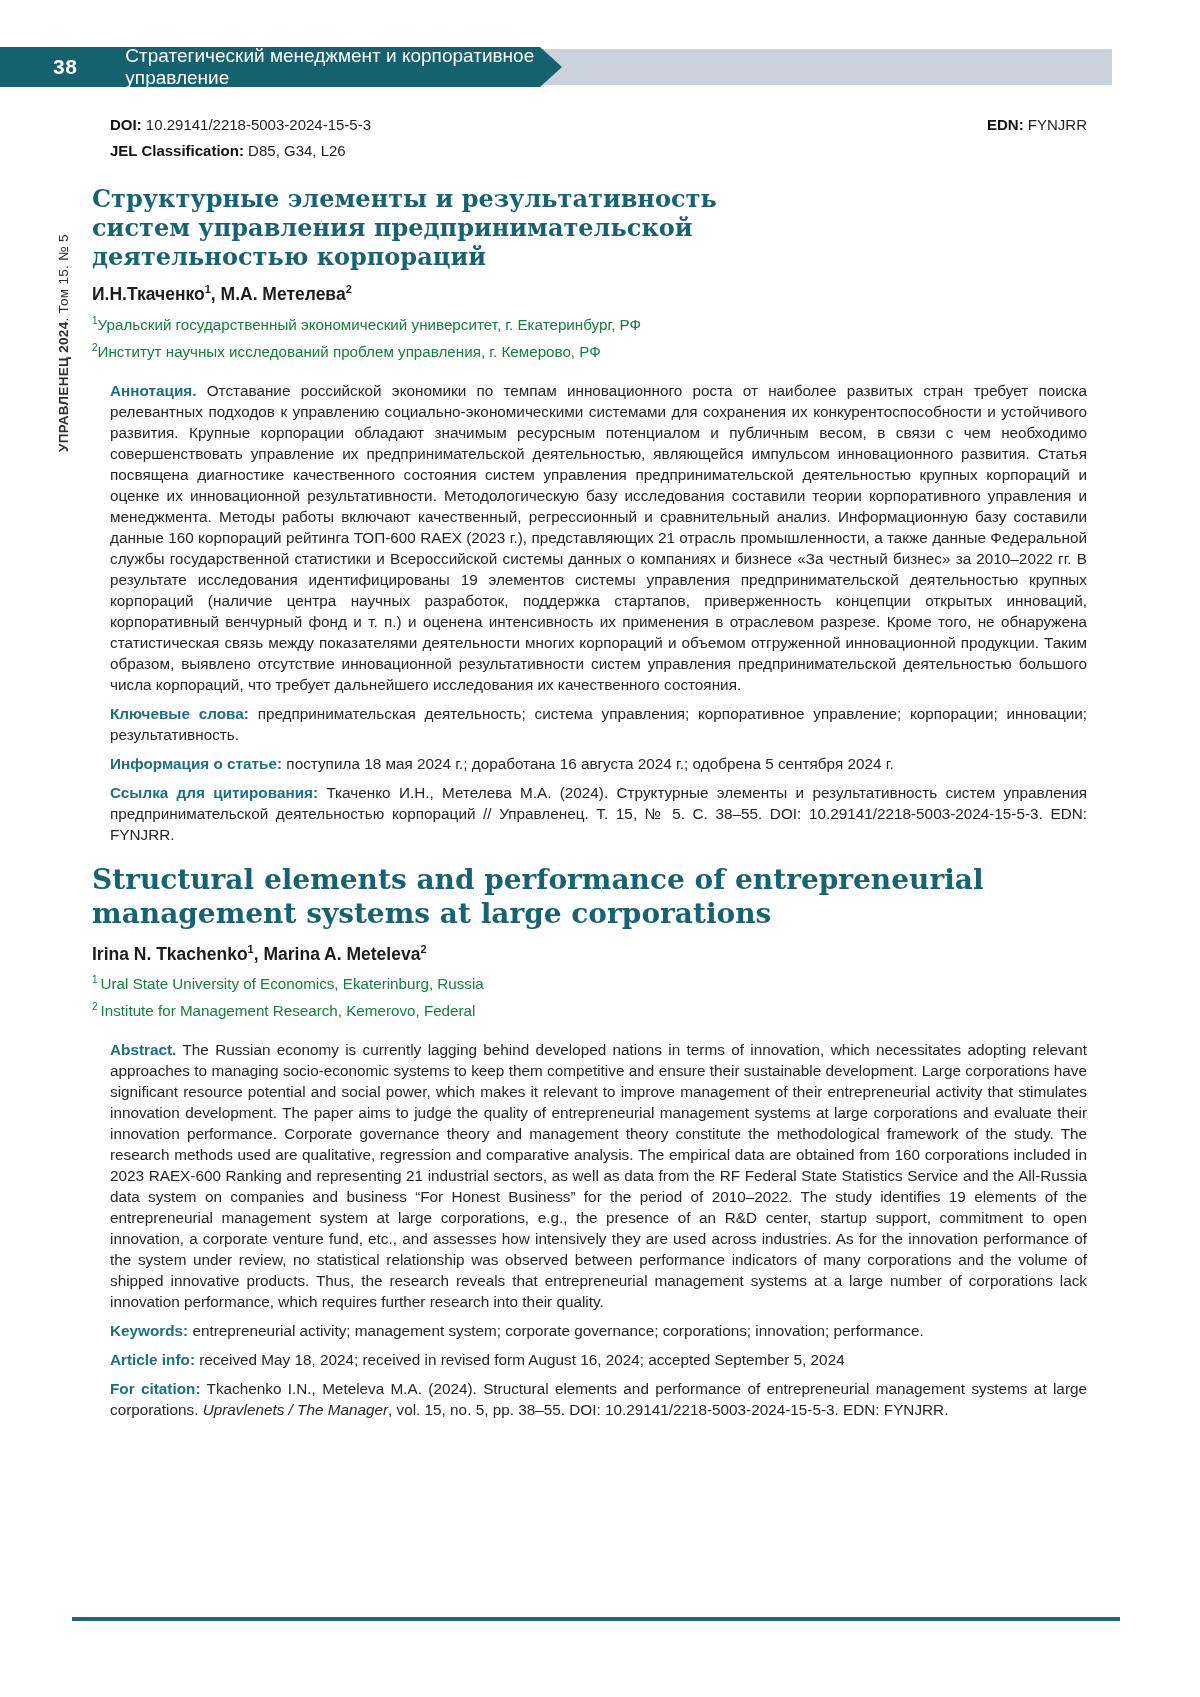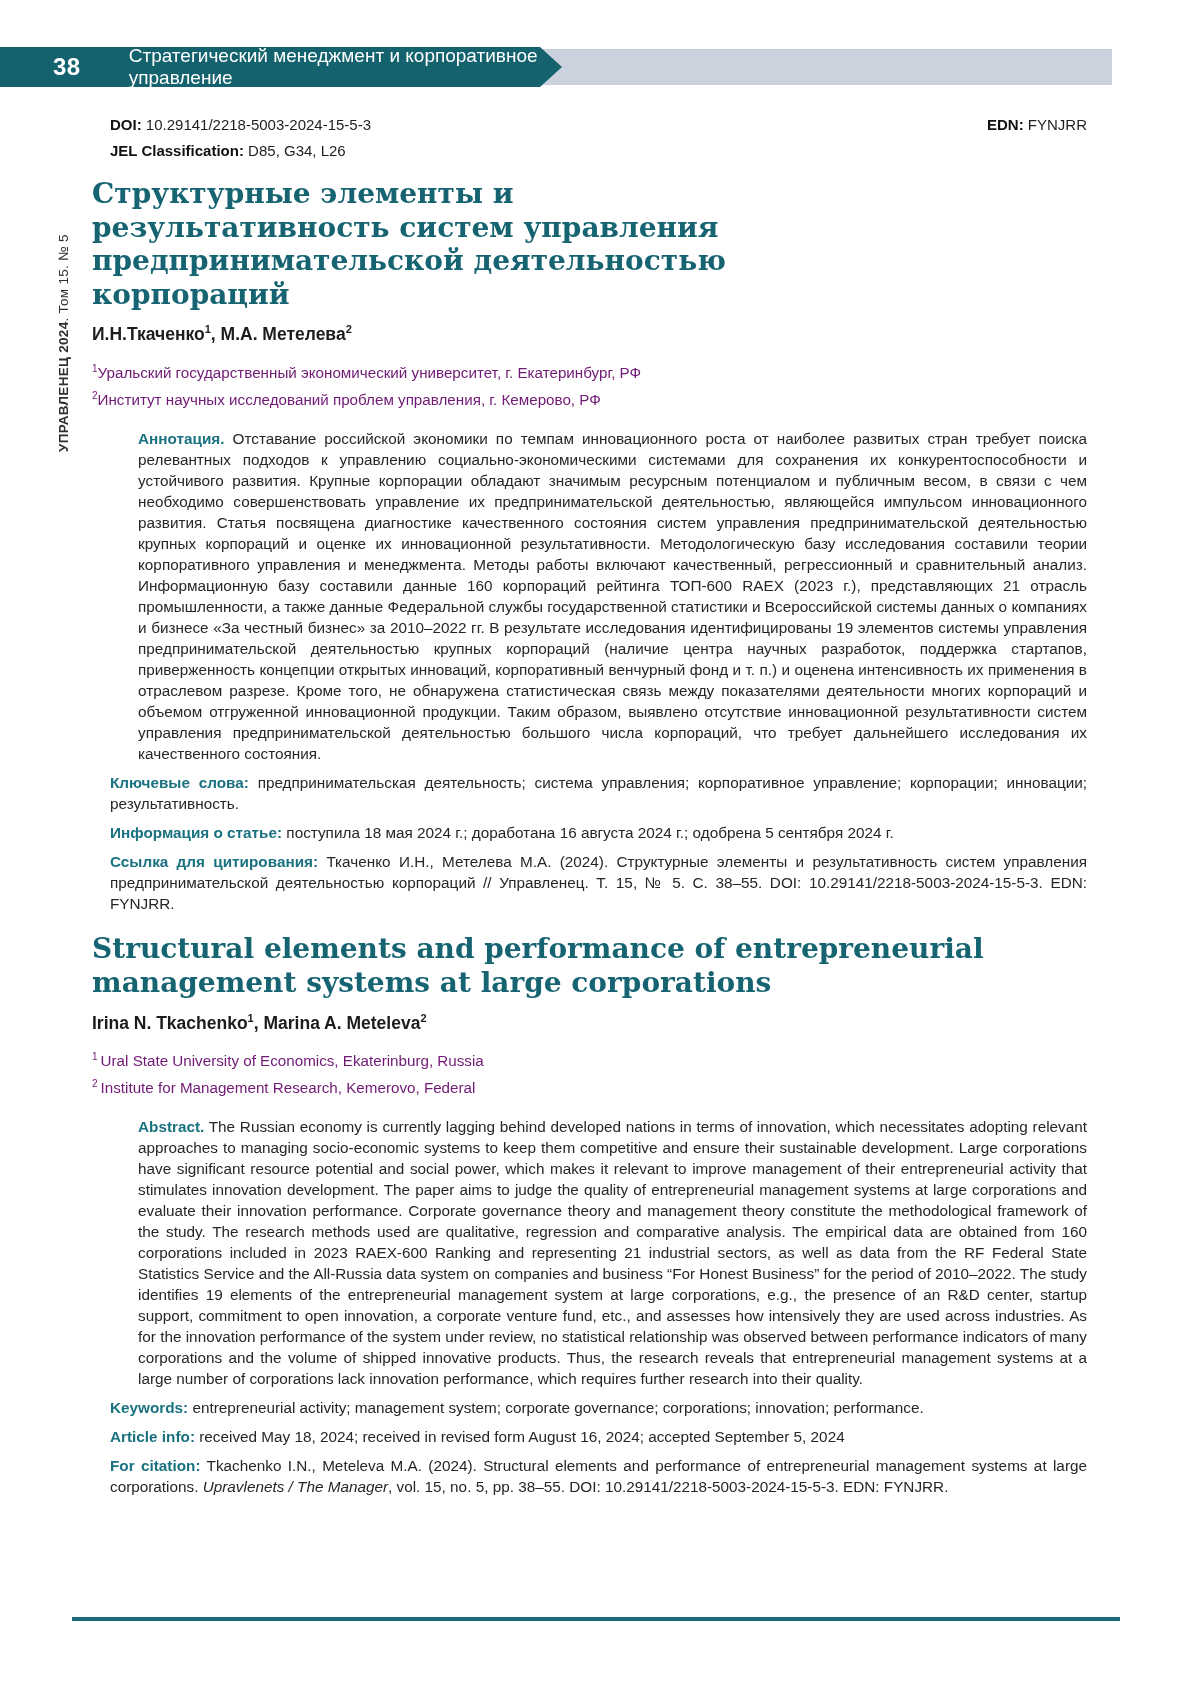--- a/index.html
+++ b/index.html
@@ -5,53 +5,53 @@
   html,body{margin:0;padding:0;background:#ffffff;}
   .page{position:relative;width:1200px;height:1697px;background:#ffffff;overflow:hidden;
         font-family:"Liberation Sans",sans-serif;color:#232323;}
 
   
   .header{position:absolute;left:0;top:47px;width:1200px;height:40px;}
   .header-gray{position:absolute;left:0;top:2px;width:1112px;height:36px;background:#cbd2dd;}
   .header-teal{position:absolute;left:0;top:0;width:562px;height:40px;background:#14626e;
                display:flex;align-items:center;
                clip-path:polygon(0 0,calc(100% - 22px) 0,100% 50%,calc(100% - 22px) 100%,0 100%);}
-  .pgnum{margin-left:53px;font-size:24px;font-weight:700;color:#ffffff;letter-spacing:.5px;}
+  .pgnum{margin-left:53px;font-size:21px;font-weight:700;color:#ffffff;letter-spacing:.5px;}
   .runhead{margin-left:48px;font-size:19px;color:#ffffff;}
 
   
   .sidebar-vert{position:absolute;left:56px;top:452px;transform:rotate(-90deg);
                 transform-origin:0 0;white-space:nowrap;font-size:13.5px;color:#2e2e2e;
                 letter-spacing:.3px;}
   .sv-bold{font-weight:700;}
 
   
   .content{position:absolute;left:92px;top:0;width:995px;padding-top:116px;}
   .indented{padding-left:18px;}
 
   .meta{font-size:15px;color:#1f1f1f;}
   .meta-row{display:flex;justify-content:space-between;align-items:center;}
   .meta b{font-weight:700;color:#111;}
   .meta-jel{margin-top:9px;}
 
   .title{font-family:"DejaVu Serif","Liberation Serif",serif;font-weight:700;color:#166472;
          margin:0;line-height:1.2;}
-  .title-ru{margin-top:18px;font-size:28px;max-width:715px;}
+  .title-ru{margin-top:26px;font-size:24px;max-width:715px;}
   .title-en{margin-top:18px;font-size:28px;max-width:905px;}
 
   .authors{margin-top:12px;font-size:17.5px;font-weight:700;color:#1c1c1c;}
   .authors sup{font-size:11px;font-weight:700;}
 
-  .affils{margin-top:12px;font-size:15.2px;line-height:23px;color:#701a75;}
+  .affils{margin-top:4px;font-size:15.2px;line-height:23px;color:#15803d;}
   .affil sup{font-size:10px;}
   .affil.en sup{margin-right:3px;}
 
   .ablock{margin-top:17px;}
   .para{margin:8px 0 0;font-size:15.3px;line-height:21px;text-align:justify;color:#262626;}
-  .para:first-child{margin-top:0;margin-left:28px;}
+  .para:first-child{margin-top:0;}
   .lbl{font-weight:700;color:#1a7280;}
   .it{font-style:italic;}
 
   
   .bottom-rule{position:absolute;left:72px;top:1617px;width:1048px;height:4px;background:#19697a;}
 </style>
 </head>
 <body>
 
 <div class="page">

